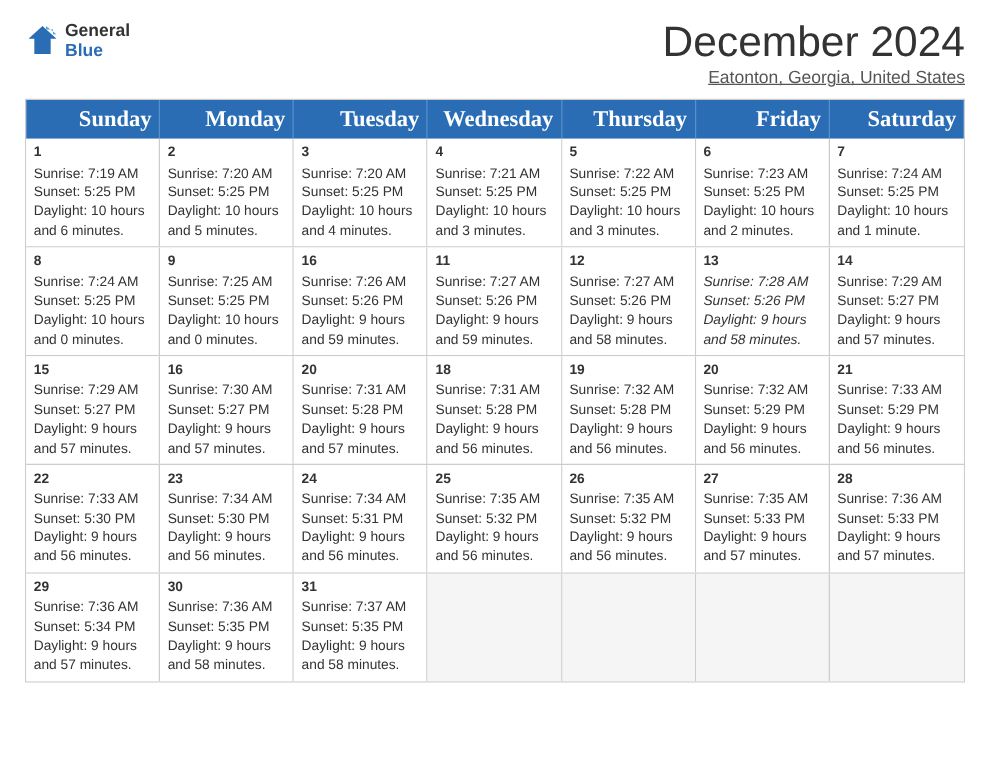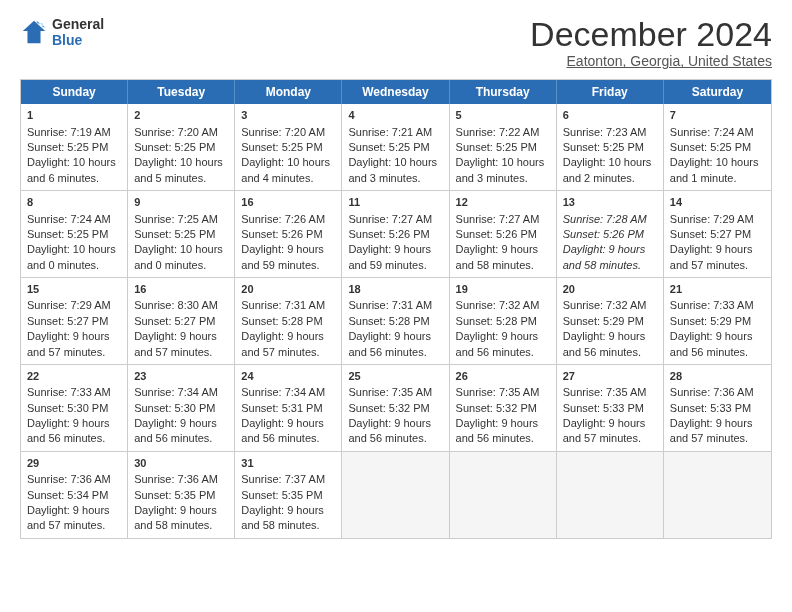--- a/index.html
+++ b/index.html
@@ -52,25 +52,26 @@
       flex-direction: column;
       border: 1px solid #ccc;
     }
     .calendar-header {
       display: grid;
       grid-template-columns: repeat(7, 1fr);
       background: #2a6db5;
     }
     .calendar-header .col-head {
       color: #fff;
-      font-size: 12px;
+      font-size: 18px;
       font-weight: bold;
       padding: 5px 6px;
-      text-align: center;
+      text-align: right;
       border-right: 1px solid #5590c8;
+      font-family: Liberation Serif, serif;
     }
     .calendar-header .col-head:last-child {
       border-right: none;
     }
     .calendar-body {
       flex: 1;
       display: flex;
       flex-direction: column;
     }
     .calendar-row {
@@ -127,22 +128,22 @@
     </div>
     <div class="title-block">
       <div class="main-title">December 2024</div>
       <div class="subtitle">Eatonton, Georgia, United States</div>
     </div>
   </div>
 
   <div class="calendar">
     <div class="calendar-header">
     <div class="col-head">Sunday</div>
+        <div class="col-head">Monday</div>
         <div class="col-head">Tuesday</div>
-        <div class="col-head">Monday</div>
         <div class="col-head">Wednesday</div>
         <div class="col-head">Thursday</div>
         <div class="col-head">Friday</div>
         <div class="col-head">Saturday</div>
       </div>
     <div class="calendar-body">
     <div class="calendar-row">
           <div class="cell">
             <span class="day-num">1</span>
             <span class="info" style="white-space: pre-line;">Sunrise: 7:19 AM
@@ -232,21 +233,21 @@
         </div>
         <div class="calendar-row">
           <div class="cell">
             <span class="day-num">15</span>
             <span class="info" style="white-space: pre-line;">Sunrise: 7:29 AM
 Sunset: 5:27 PM
 Daylight: 9 hours and 57 minutes.</span>
           </div>
           <div class="cell">
             <span class="day-num">16</span>
-            <span class="info" style="white-space: pre-line;">Sunrise: 8:30 AM
+            <span class="info" style="white-space: pre-line;">Sunrise: 7:30 AM
 Sunset: 5:27 PM
 Daylight: 9 hours and 57 minutes.</span>
           </div>
           <div class="cell">
             <span class="day-num">20</span>
             <span class="info" style="white-space: pre-line;">Sunrise: 7:31 AM
 Sunset: 5:28 PM
 Daylight: 9 hours and 57 minutes.</span>
           </div>
           <div class="cell">

